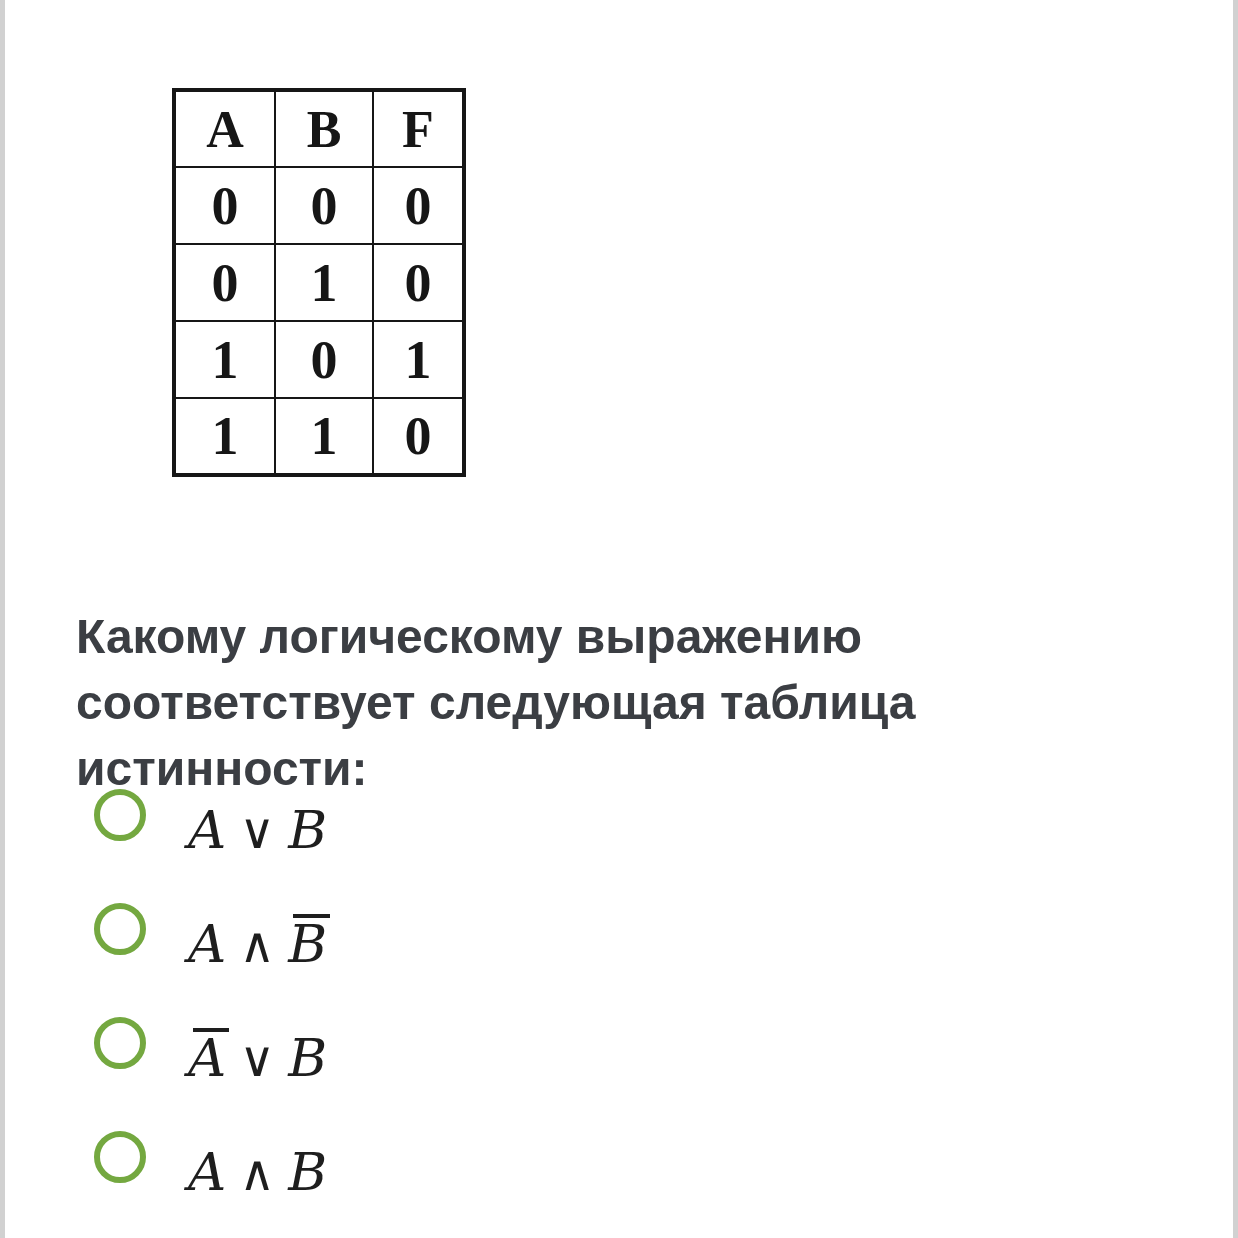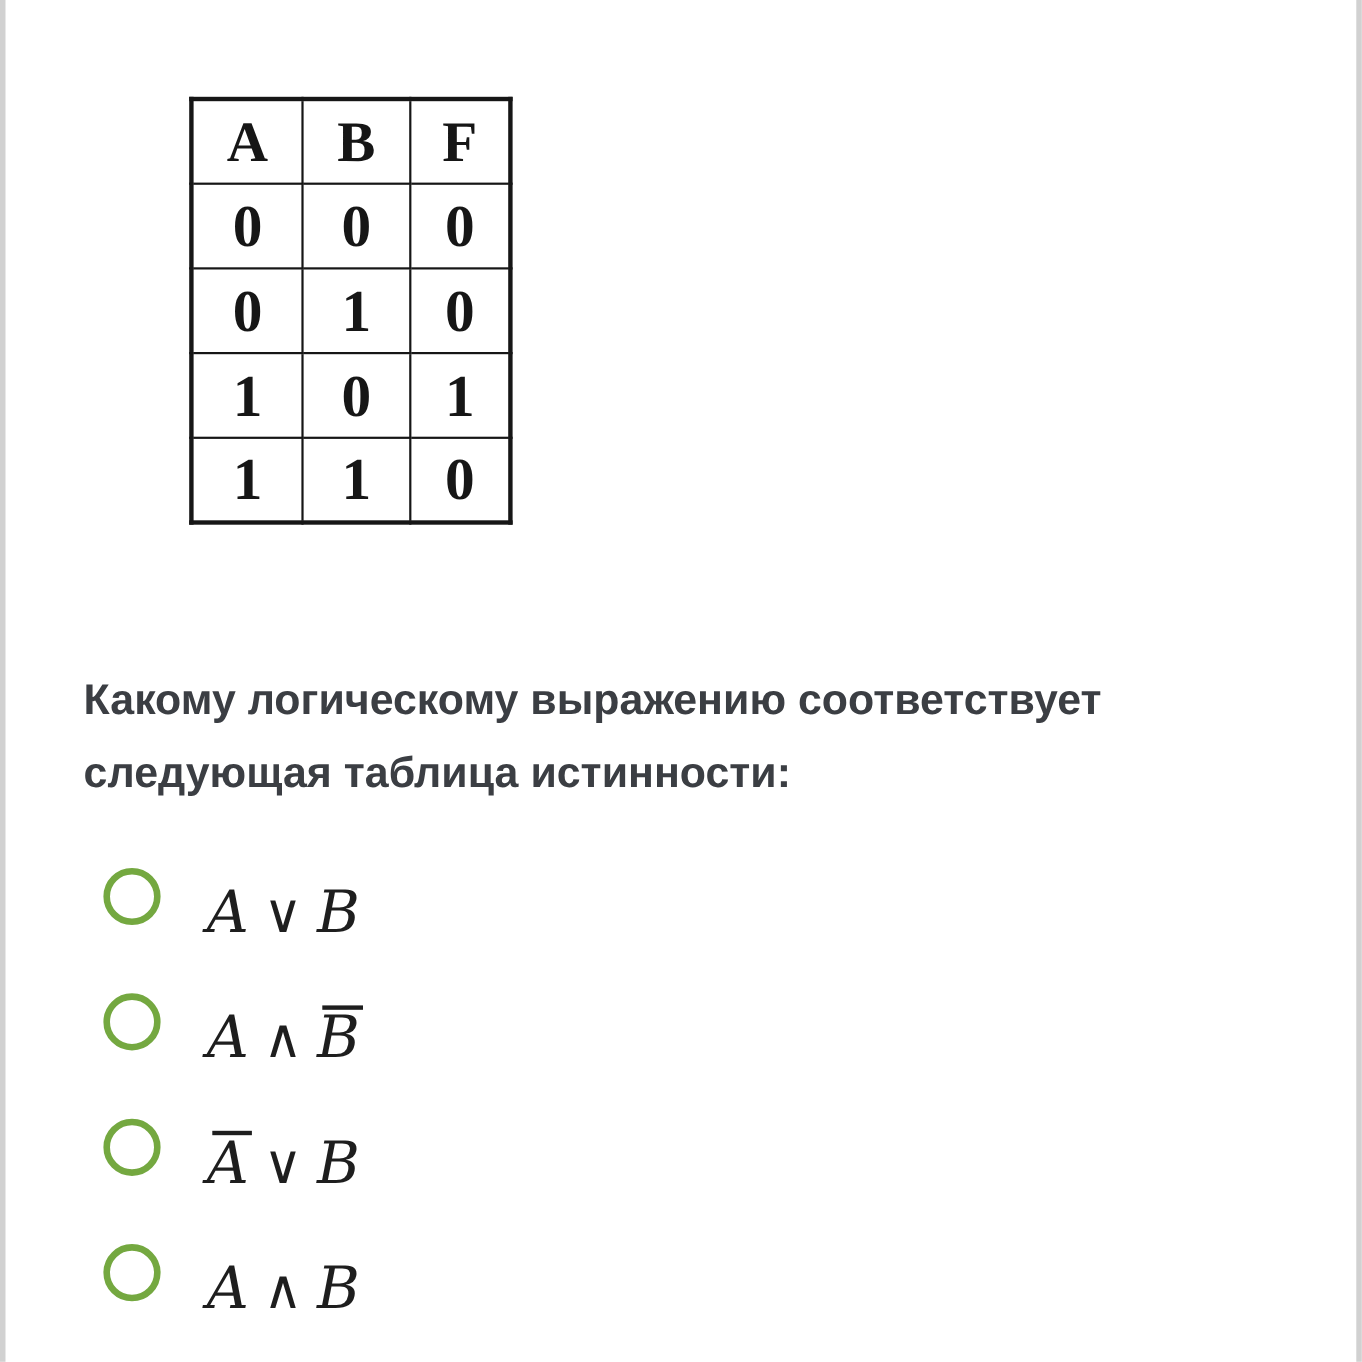--- a/index.html
+++ b/index.html
@@ -48,21 +48,21 @@
   .ttable th { font-size: 52px; }
   .ttable td { font-size: 54px; font-weight: bold; }
 
   
   .question {
     position: absolute;
     left: 76px; top: 604px;
     width: 1090px;
     margin: 0;
     font-weight: 700;
-    font-size: 39px;
+    font-size: 48px;
     line-height: 66px;
     color: var(--question-color);
   }
 
   
   .options {
     position: absolute;
     left: 94px; top: 758px;
   }
   .opt {

